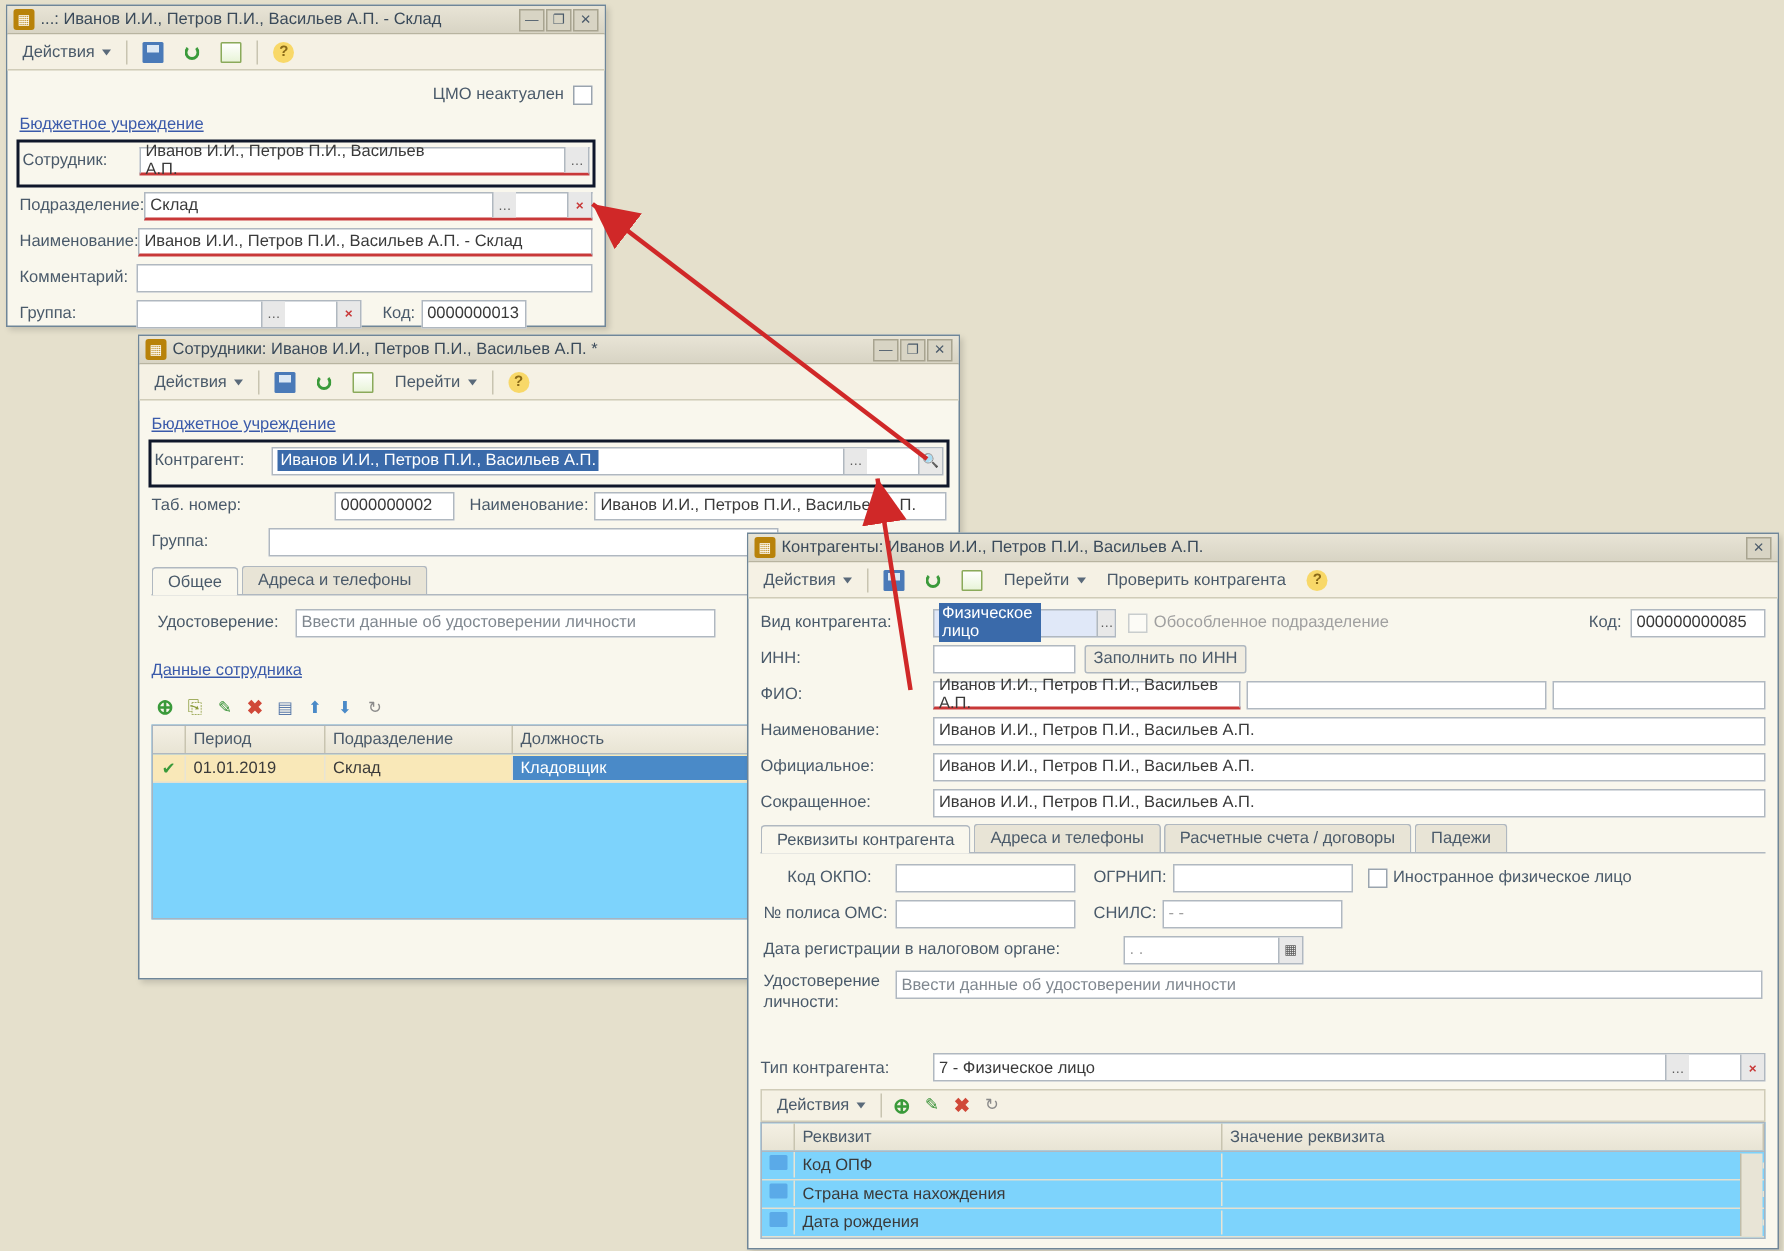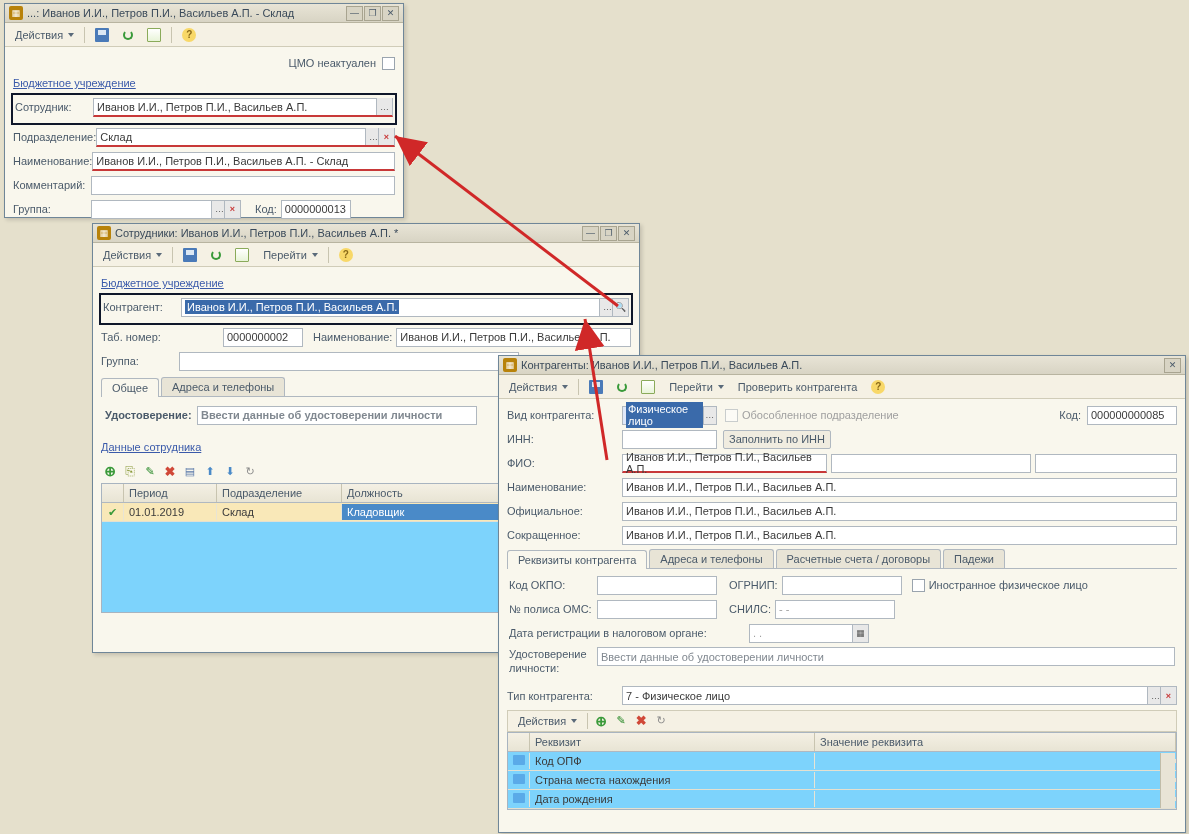--- a/index.html
+++ b/index.html
@@ -18,21 +18,21 @@
   .ico-save::after { content:''; position:absolute; top:2px; left:3px; width:8px; height:5px; background:#dce8f4; }
   .ico-refresh { border: 2px solid #3a9a3a; border-radius: 50%; border-top-color: transparent; width: 10px; height: 10px; }
   .ico-doc { background: linear-gradient(#fff,#e8f4d8); border: 1px solid #8aaa5a; border-radius: 1px; }
   .ico-help { background: #f8d868; border-radius: 50%; color: #8a6a18; font-weight: bold; text-align: center; line-height: 14px; font-size: 10px; }
   .arrow-down { display:inline-block; width:0; height:0; border-left:3px solid transparent; border-right:3px solid transparent; border-top:4px solid #5a6a7a; margin-left:2px; }
   .body-area { padding: 6px 8px; }
   .form-row { display: flex; align-items: center; margin-bottom: 4px; min-height: 20px; }
   .form-label { color: #4a5a6a; min-width: 78px; }
   .form-label-w { color: #4a5a6a; min-width: 92px; }
   .section-hdr { color: #3a5aaa; text-decoration: underline; margin: 4px 0 6px; font-size: 11px; }
-  .input-field { flex: 1; height: 19px; background: #fff; border: 1px solid #b0b8c0; display: flex; align-items: center; padding: 0 3px; color: #3a3a3a; position: relative; }
+  .input-field { flex: 1; height: 19px; background: #fff; border: 1px solid #b0b8c0; display: flex; align-items: center; padding: 0 3px; color: #3a3a3a; position: relative; gap: 37px; }
   .input-field.underline-red { border-bottom: 2px solid #c83838; }
   .input-btn { width: 16px; height: 17px; background: #e8e8e8; border-left: 1px solid #b0b8c0; display: flex; align-items: center; justify-content: center; font-size: 9px; color: #5a5a5a; cursor: pointer; margin: -3px -3px -3px 0; }
   .red-box { border: 2px solid #0f172a; padding: 2px; margin: -2px; }
   .checkbox { width: 13px; height: 13px; border: 1px solid #9aa4ae; background: #fff; display: inline-block; vertical-align: middle; }
   .tabs { display: flex; border-bottom: 1px solid #b0b8c0; margin-top: 6px; }
   .tab { padding: 3px 10px; border: 1px solid #b0b8c0; border-bottom: none; background: #e8e4d6; border-radius: 3px 3px 0 0; margin-right: 2px; cursor: pointer; color: #4a5a6a; }
   .tab.active { background: #f9f7ed; position: relative; top: 1px; }
   .grid-toolbar { display: flex; gap: 2px; padding: 3px 0; align-items: center; }
   .gtb { width: 18px; height: 18px; display: flex; align-items: center; justify-content: center; cursor: pointer; border-radius: 2px; }
   .ico-plus { color: #3a9a3a; font-weight: bold; font-size: 14px; }
@@ -196,21 +196,21 @@
       </div>
     </div>
     <div class="form-row">
       <span class="form-label">Группа:</span>
       <div class="input-field" style="flex:0 0 340px;"></div>
     </div>
     <div class="tabs">
       <div class="tab active">Общее</div>
       <div class="tab">Адреса и телефоны</div>
     </div>
-    <div style="padding:8px 4px;font-weight:bold;">
+    <div style="padding:8px 4px;">
       <div class="form-row">
         <span class="form-label-w">Удостоверение:</span>
         <div class="input-field" style="flex:0 0 280px;">
           <span style="color:#808890;">Ввести данные об удостоверении личности</span>
         </div>
       </div>
     </div>
     <div class="section-hdr">Данные сотрудника</div>
     <div class="grid-toolbar">
       <div class="gtb">
@@ -339,21 +339,21 @@
       </div>
     </div>
     <div class="tabs" style="margin-top:4px;">
       <div class="tab active">Реквизиты контрагента</div>
       <div class="tab">Адреса и телефоны</div>
       <div class="tab">Расчетные счета / договоры</div>
       <div class="tab">Падежи</div>
     </div>
     <div style="padding:6px 2px 2px;">
       <div class="form-row">
-        <span style="width:88px; color:#4a5a6a;">Код ОКПО:</span>
+        <span style="width:88px; color:#4a5a6a;text-align:center;">Код ОКПО:</span>
         <div class="input-field" style="flex:0 0 120px;"></div>
         <span style="margin:0 4px 0 12px; color:#4a5a6a;">ОГРНИП:</span>
         <div class="input-field" style="flex:0 0 120px;"></div>
         <span class="checkbox" style="margin:0 4px 0 10px;"></span>
         <span style="color:#4a5a6a;text-align:right;">Иностранное физическое лицо</span>
       </div>
       <div class="form-row">
         <span style="width:88px; color:#4a5a6a;">№ полиса ОМС:</span>
         <div class="input-field" style="flex:0 0 120px;"></div>
         <span style="margin:0 4px 0 12px; color:#4a5a6a;">СНИЛС:</span>
@@ -369,21 +369,21 @@
           <div class="input-btn">▦</div>
         </div>
       </div>
       <div class="form-row" style="align-items:flex-start;">
         <span style="width:88px; color:#4a5a6a; line-height:1.3;">Удостоверение личности:</span>
         <div class="input-field">
           <span style="color:#808890;">Ввести данные об удостоверении личности</span>
         </div>
       </div>
     </div>
-    <div class="form-row" style="margin-top:4px;">
+    <div class="form-row" style="margin-top:20px;">
       <span style="width:115px; color:#4a5a6a;">Тип контрагента:</span>
       <div class="input-field">
         <span>7 - Физическое лицо</span>
         <div style="flex:1"></div>
         <div class="input-btn">…</div>
         <div class="input-btn x-clear">×</div>
       </div>
     </div>
     <div class="toolbar" style="height:22px; border:1px solid #d0ccb8; margin-top:4px;">
       <div class="tb-btn">

